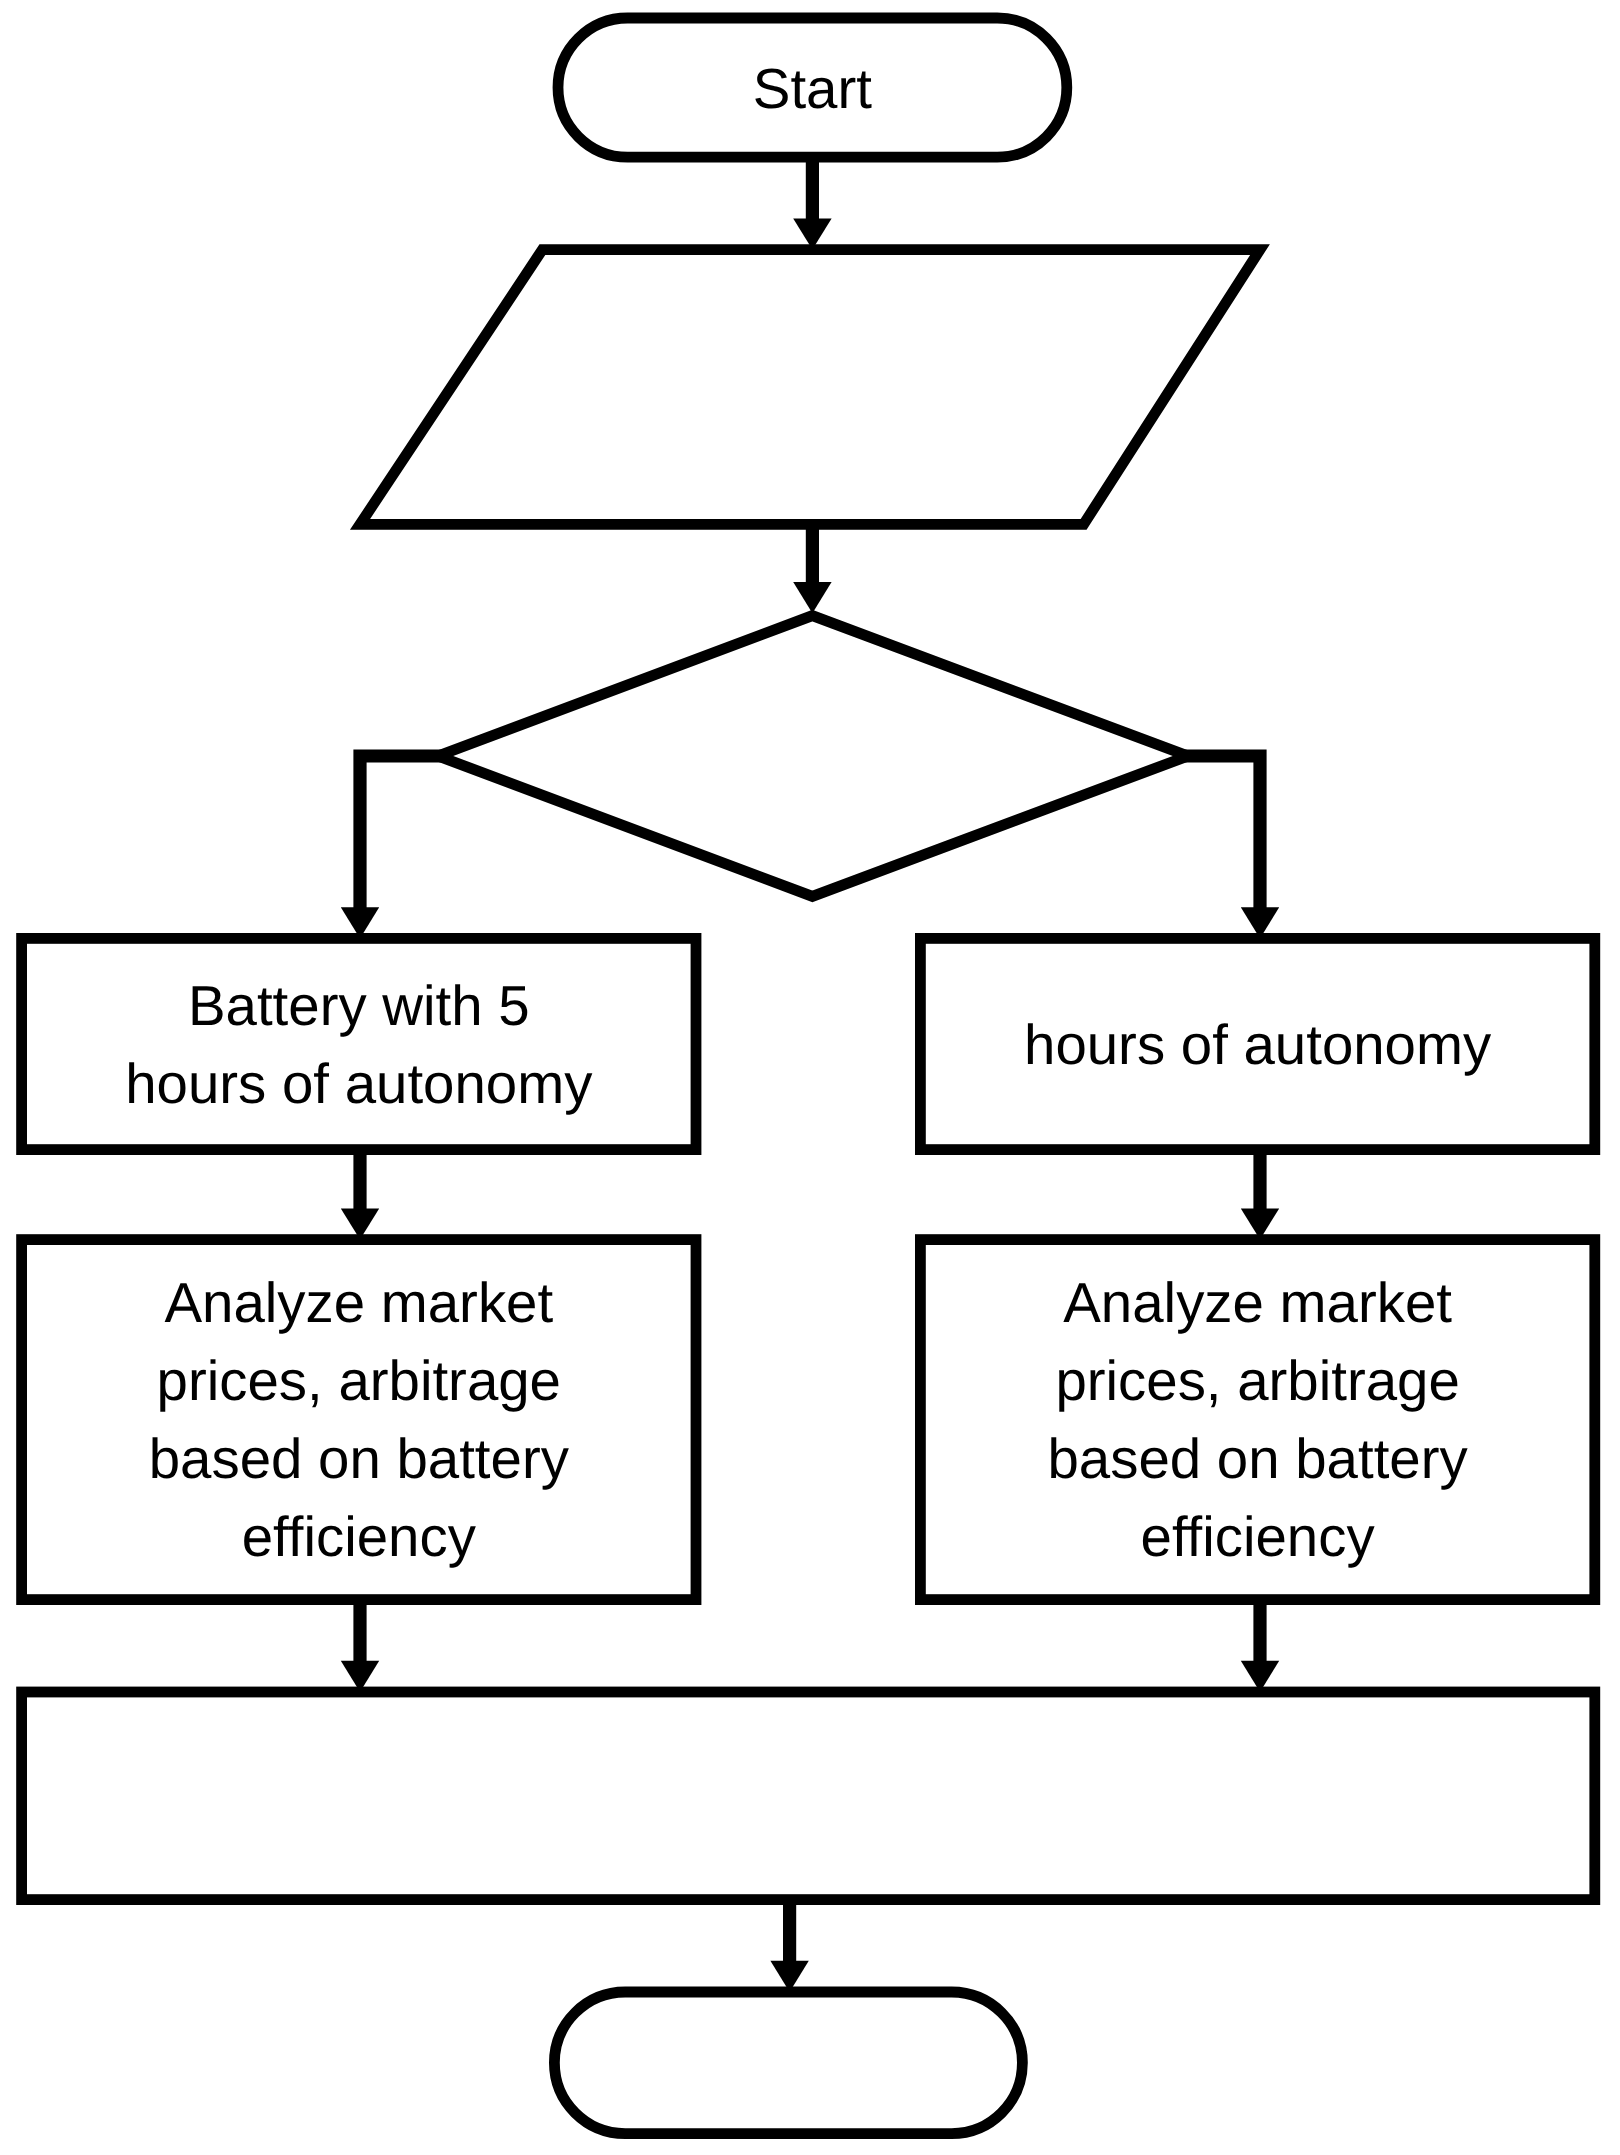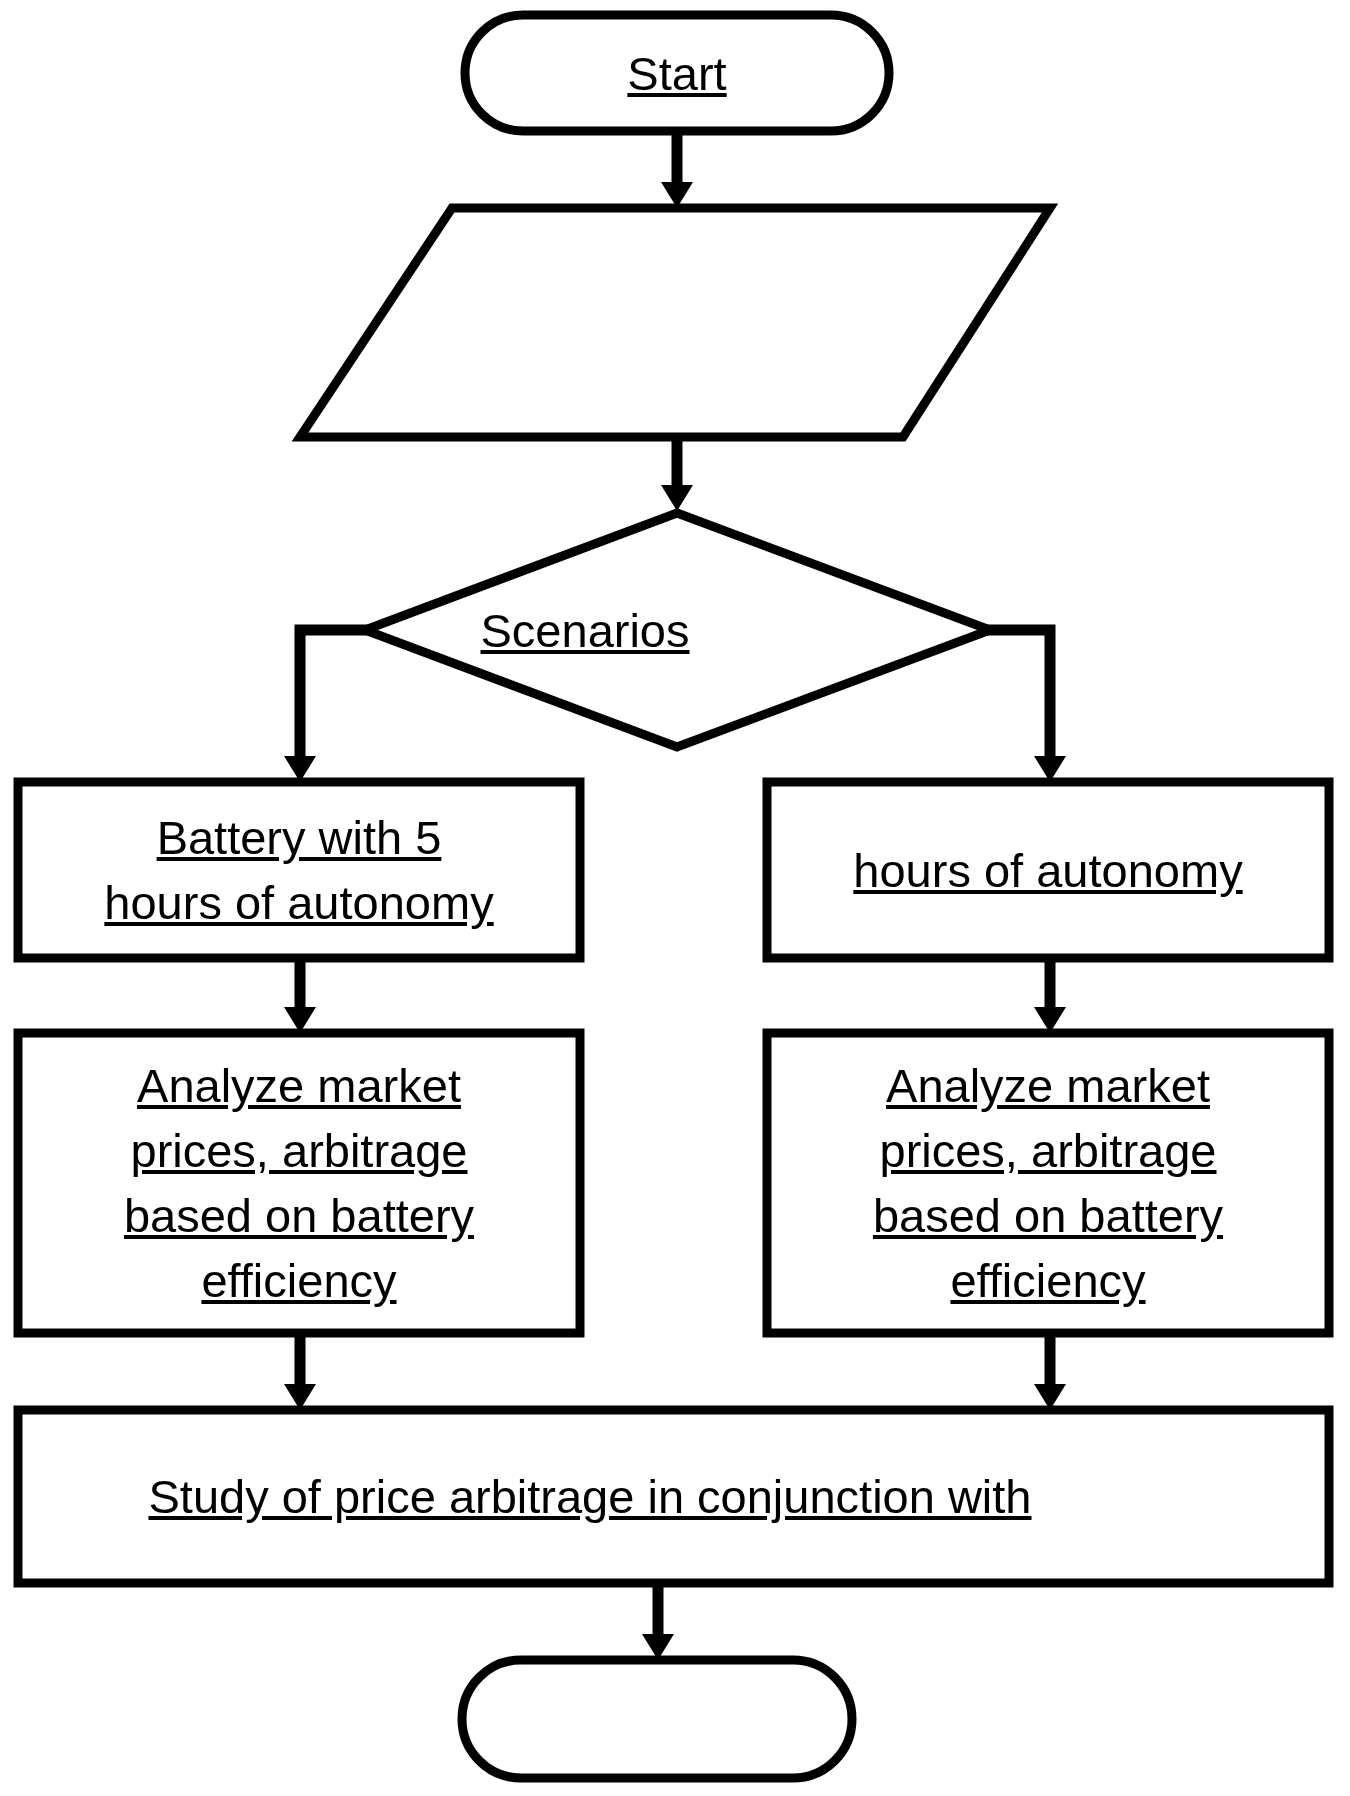--- a/index.html
+++ b/index.html
@@ -42,21 +42,21 @@
     position: absolute;
     display: flex;
     flex-direction: column;
     align-items: center;
     justify-content: center;
     text-align: center;
     font-size: 47px;
     line-height: 65px;
     color: #000000;
   }
-  .ln { white-space: nowrap; text-decoration: underline; }
+  .ln { white-space: nowrap; }
 </style>
 </head>
 <body>
 
 <div id="canvas">
 
   <svg id="shapes" viewBox="0 0 1350 1796" xmlns="http://www.w3.org/2000/svg">
 
     <g>
       <line class="flowline" x1="677" y1="126" x2="677" y2="184"></line>
@@ -120,23 +120,20 @@
     <rect class="shape" x="18" y="1410" width="1311" height="173"></rect>
 
     <rect class="shape" x="462" y="1660" width="390" height="118" rx="59" ry="59"></rect>
   </svg>
 
   <div class="label" style="left:465px; top:15px; width:424px; height:116px">
     <div class="ln">Start</div>
   </div>
 
 
-  <div class="label" style="left:385px; top:597px; width:400px; height:66px">
-    <div class="ln">Scenarios</div>
-  </div>
 
   <div class="label" style="left:18px; top:782px; width:562px; height:176px">
     <div class="ln">Battery with 5</div>
     <div class="ln">hours of autonomy</div>
   </div>
 
   <div class="label" style="left:767px; top:782px; width:562px; height:176px">
     <div class="ln">hours of autonomy</div>
   </div>
 
@@ -148,17 +145,16 @@
   </div>
 
   <div class="label" style="left:767px; top:1033px; width:562px; height:300px">
     <div class="ln">Analyze market</div>
     <div class="ln">prices, arbitrage</div>
     <div class="ln">based on battery</div>
     <div class="ln">efficiency</div>
   </div>
 
   <div class="label" style="left:18px; top:1410px; width:1144px; height:173px">
-    <div class="ln">Study of price arbitrage in conjunction with</div>
   </div>
 
 
 </div>
 
 </body></html>

